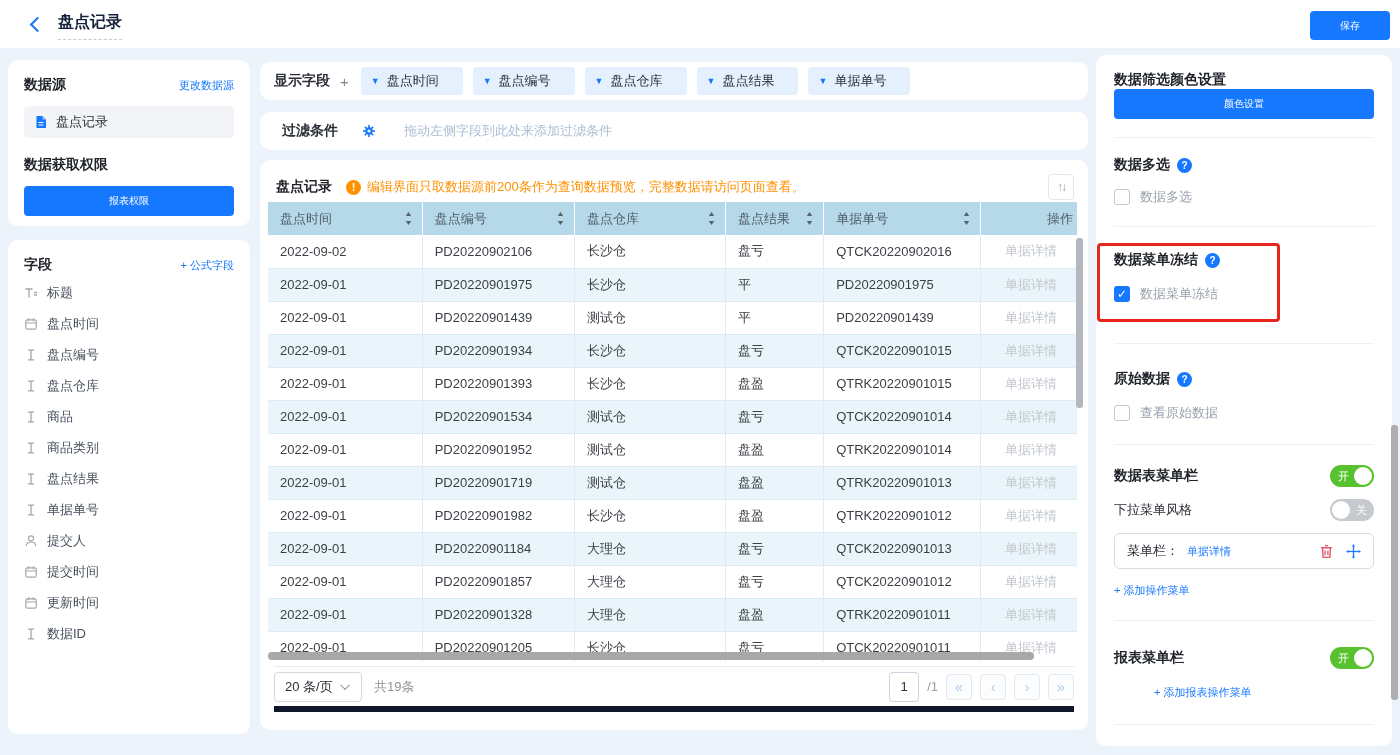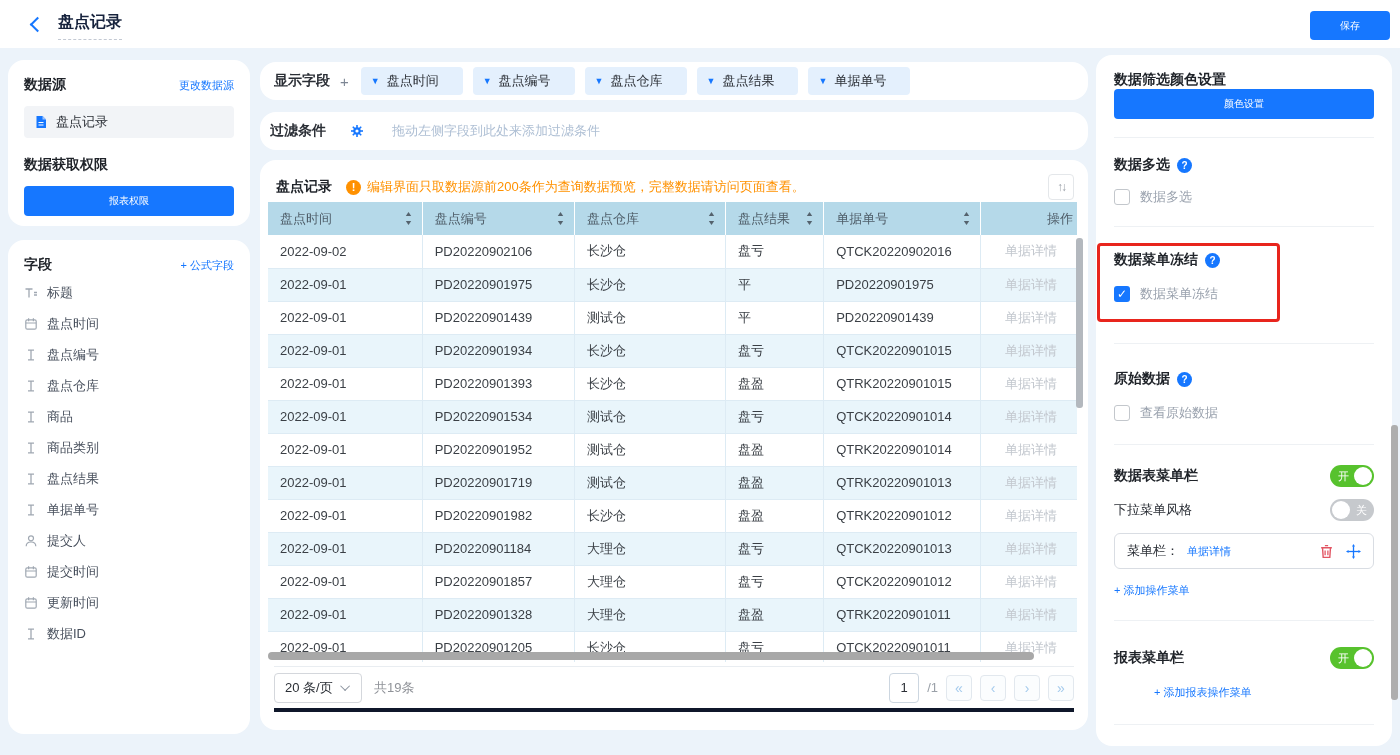--- a/index.html
+++ b/index.html
@@ -3,21 +3,21 @@
 <meta charset="utf-8">
 <style>
   * { margin:0; padding:0; box-sizing:border-box; }
   html,body { width:1400px; height:755px; overflow:hidden; }
   body {
     position:relative;
     background:#ecf3fa;
     font-family:"Liberation Sans","DejaVu Sans",sans-serif;
     font-size:13px; color:#333;
   }
-  .card { position:absolute; background:#fff; border-radius:16px; }
+  .card { position:absolute; background:#fff; border-radius:10px; }
 
   
   .topbar { position:absolute; left:0; top:0; width:1400px; height:48px; background:#fff; z-index:5; }
   .back-ic { position:absolute; left:32px; top:19px; width:11px; height:11px;
     border-left:2.6px solid #1677ff; border-bottom:2.6px solid #1677ff; transform:rotate(45deg); cursor:pointer; }
   .page-title { position:absolute; left:58px; top:12px; font-size:16px; font-weight:bold; color:#17233d;
     padding-bottom:6px; border-bottom:1px dashed #c3c9d3; }
   .btn-primary { background:#1677ff; color:#fff; border:none; border-radius:4px; font-size:10px;
     font-family:inherit; cursor:pointer; }
   .save-btn { position:absolute; right:10px; top:11px; width:80px; height:29px; }
@@ -37,21 +37,21 @@
   .f-icon { width:14px; display:inline-flex; justify-content:center; }
   .fields-head-row { margin-bottom:8px; }
 
   
   .disp-card { left:260px; top:62px; width:828px; height:38px; padding:5px 14px; display:flex; align-items:center; gap:10px; }
   .disp-label { font-size:14px; color:#2b2f36; font-weight:bold; }
   .plus { color:#7d8694; font-size:15px; margin-right:2px; cursor:pointer; }
   .chip { background:#e4f0fd; border-radius:4px; height:28px; display:inline-flex; align-items:center;
     padding:0 24px 0 10px; gap:7px; color:#2b2f36; cursor:pointer; }
   .chip .dn { color:#1677ff; font-size:9px; }
-  .filter-card { left:260px; top:112px; width:828px; height:38px; padding:5px 10px; display:flex; align-items:center; gap:24px; }
+  .filter-card { left:260px; top:112px; width:828px; height:38px; padding:5px 22px; display:flex; align-items:center; gap:24px; }
   .filter-label { font-size:14px; font-weight:bold; color:#2b2f36; }
   .filter-ph { color:#aebfd4; margin-left:4px; }
 
   .table-card { left:260px; top:160px; width:828px; height:570px; }
   .tbl-title-row { position:absolute; left:16px; right:14px; top:14px; display:flex; align-items:center; gap:14px; }
   .tbl-title { font-size:14px; font-weight:bold; color:#1f2329; }
   .notice { color:#ff9100; font-size:13px; display:flex; align-items:center; gap:6px; }
   .warn-ic { width:15px; height:15px; background:#ff9100; color:#fff; border-radius:50%; font-size:11px;
     font-weight:bold; display:inline-flex; align-items:center; justify-content:center; flex:none; }
   .sort-box { margin-left:auto; width:26px; height:26px; border:1px solid #e4e7ea; border-radius:4px;
@@ -63,21 +63,21 @@
   th:last-child { border-right:none; text-align:right; padding-right:4px; }
   .sort-caret { position:absolute; right:10px; top:7px; display:flex; flex-direction:column; line-height:9px; }
   .sort-caret i { font-style:normal; font-size:7px; color:#54626d; transform:scaleX(1.3); }
   td { height:33px; padding:0 8px 0 12px; border-right:1px solid #ddebf4; border-bottom:1px solid #ddebf4;
     color:#3a3f45; white-space:nowrap; overflow:hidden; }
   td:last-child { border-right:none; text-align:right; padding-right:20px; color:#c2c7ce; cursor:pointer; }
   tbody tr:nth-child(even) td { background:#e9f5fb; }
   .hscroll { position:absolute; left:8px; top:492px; width:766px; height:8px; background:#a8a8a8; border-radius:4px; cursor:pointer; }
   .vscroll { position:absolute; right:5px; top:78px; width:7px; height:170px; background:#b3b8be; border-radius:3px; cursor:pointer; }
   .tbl-footer { position:absolute; left:14px; right:14px; top:506px; height:46px;
-    border-top:1px solid #e9edf1; border-bottom:4px solid #0f172a; display:flex; align-items:center; }
+    border-top:1px solid #e9edf1; border-bottom:6px solid #0f172a; display:flex; align-items:center; }
   .psize { height:30px; min-width:88px; border:1px solid #d4d7dc; border-radius:4px; display:inline-flex;
     align-items:center; padding:0 10px; gap:10px; color:#2b2f36; cursor:pointer; }
   .chev-dn { width:7px; height:7px; border-left:1.5px solid #8b939e; border-bottom:1.5px solid #8b939e;
     transform:rotate(-45deg) translateY(-2px); }
   .total { color:#909399; margin-left:12px; }
   .pager { margin-left:auto; display:flex; align-items:center; gap:8px; }
   .pg-box { width:30px; height:30px; border:1px solid #ccd6e0; border-radius:4px; display:flex;
     align-items:center; justify-content:center; color:#2b2f36; }
   .pg-total { color:#9aa0a8; }
   .pg-btn { width:26px; height:26px; border:1px solid #e2e8ee; background:#fbfdfe; border-radius:4px;

